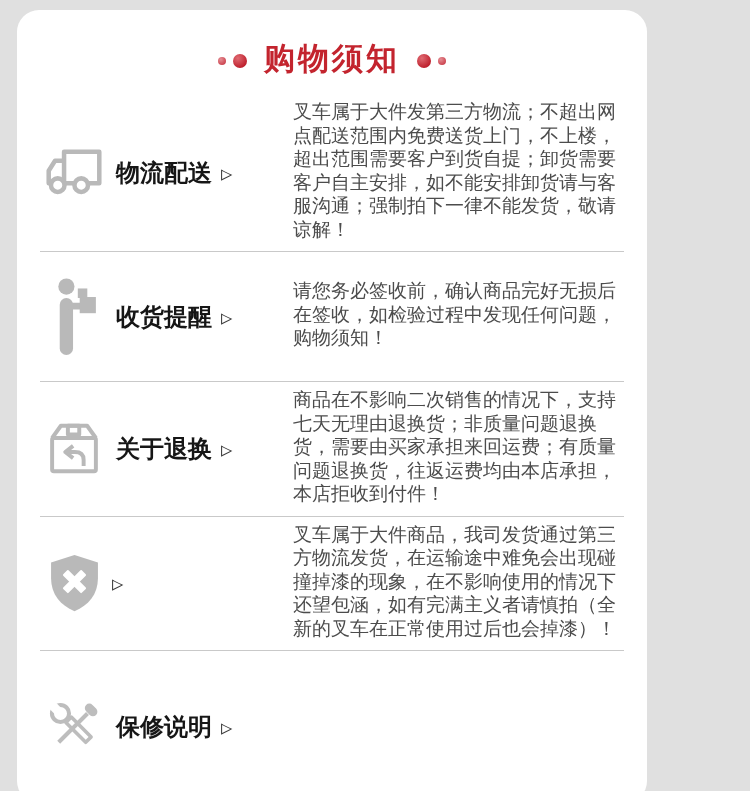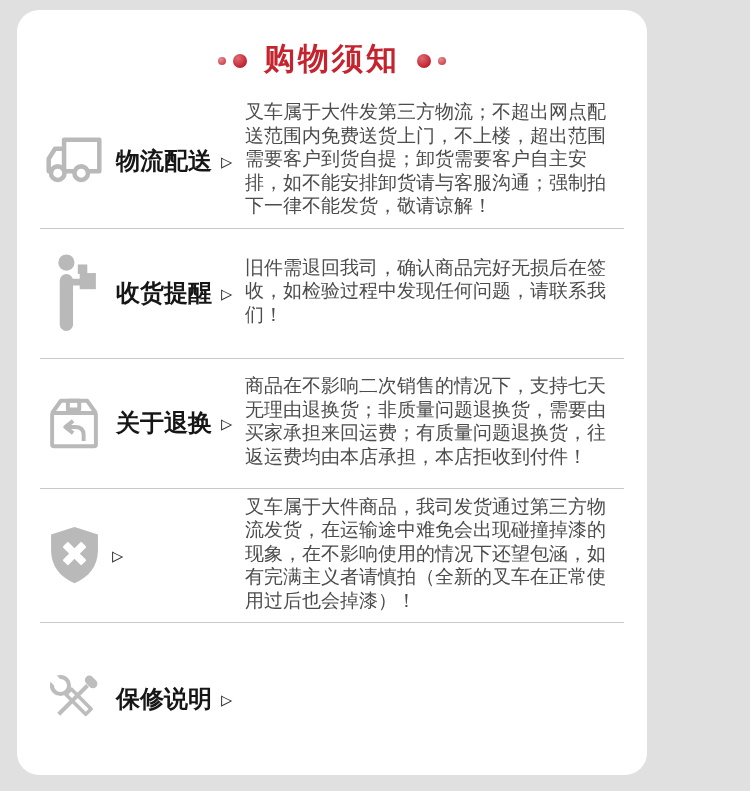--- a/index.html
+++ b/index.html
@@ -70,20 +70,21 @@
     font-size: 19px;
     color: #3c3c3c;
     margin-left: 9px;
     padding-top: 2px;
   }
   .body-text {
     flex: 1;
     font-size: 19px;
     line-height: 23.5px;
     color: #4c4c4c;
+    margin-left: 48px;
   }
   .divider { height: 1px; background: #c9c9c9; margin: 0 23px; }
 </style>
 </head>
 <body>
 
 <div class="page">
   <div class="card">
 
     <div class="header">
@@ -126,21 +127,21 @@
               <rect x="10" y="21" width="14" height="60" rx="7"></rect>
               <rect x="16" y="26" width="20" height="7" rx="3.5"></rect>
               <rect x="29" y="11" width="10" height="10"></rect>
               <rect x="31" y="20" width="17" height="17"></rect>
             </g>
           </svg>
         </span>
         <span class="sec-title">收货提醒</span>
         <span class="arrow">▷</span>
       </div>
-      <div class="body-text">旧件需退回我司，确认商品完好无损后在签收，如检验过程中发现任何问题，请联系我们！</div>
+      <div class="body-text">请您务必签收前，确认商品完好无损后在签收，如检验过程中发现任何问题，购物须知！</div>
     </div>
     <div class="divider"></div>
 
     <div class="section">
       <div class="left">
         <span class="icon-box">
           <svg width="56" height="55" viewBox="0 0 64 62">
             <g fill="none" stroke="#b9b9b9" stroke-width="4.5" stroke-linejoin="round">
               <path d="M7 19 L17 5 H47 L57 19"></path>
               <rect x="25" y="5" width="13" height="10"></rect>

